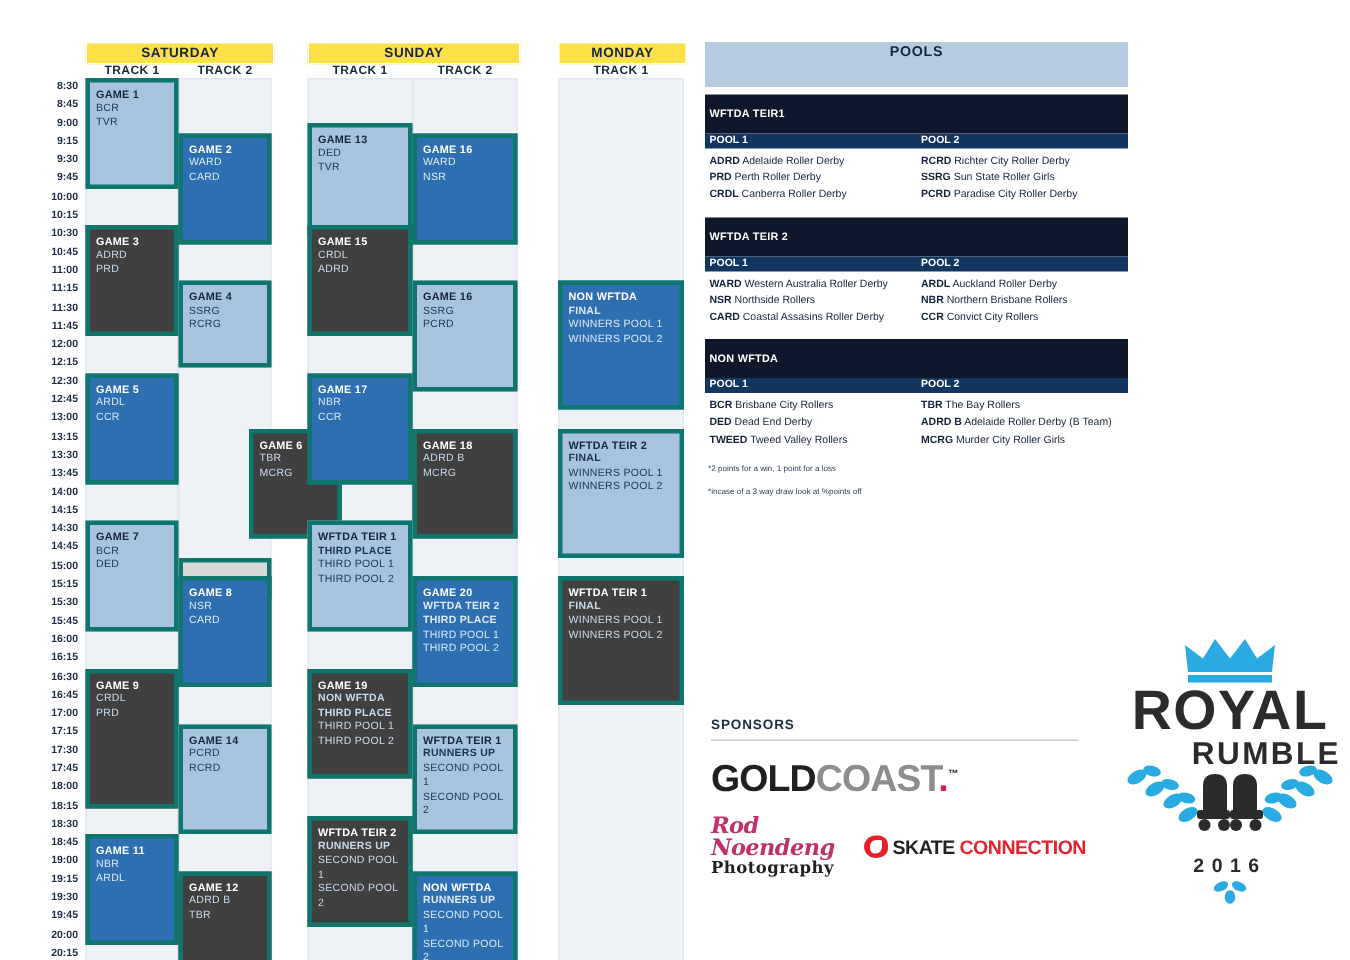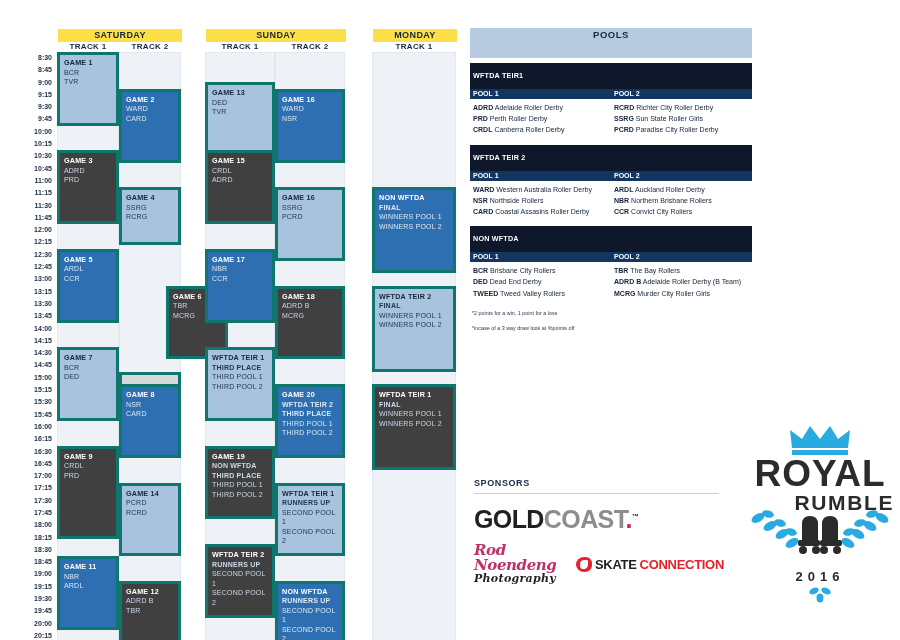--- a/index.html
+++ b/index.html
@@ -67,21 +67,21 @@
   .sponsors-rule{height:1px;background:#c9cfd6;margin:5px 0 9px 0;width:245px;}
   .gc-city{font-size:13px;font-weight:bold;color:#231f20;letter-spacing:1.4px;line-height:14px;}
   .gc-main{font-size:25px;font-weight:bold;letter-spacing:-.6px;line-height:27px;}
   .gc-gold{color:#231f20;}
   .gc-coast{color:#8d8d8d;}
   .gc-dot{color:#d81f4a;}
   .gc-tm{font-size:7px;color:#231f20;vertical-align:super;}
   .sp-row2{display:flex;align-items:center;margin-top:10px;gap:8px;}
   .rod{font-family:"DejaVu Serif", serif;}
   .rod-script{font-size:15px;color:#c0306b;font-style:italic;font-weight:bold;line-height:15px;letter-spacing:-.4px;}
-  .rod-photo{font-size:11px;color:#231f20;font-weight:bold;line-height:12px;letter-spacing:.3px;font-style:italic;}
+  .rod-photo{font-size:11px;color:#231f20;font-weight:bold;line-height:12px;letter-spacing:.3px;}
   .sc-wrap{display:flex;align-items:flex-start;gap:3px;}
   .sc-badge{width:16px;height:15px;background:#e8202a;border-radius:50% 40% 45% 50%;position:relative;}
   .sc-badge:after{content:"";position:absolute;left:4px;top:3px;width:8px;height:9px;background:#ffffff;border-radius:50% 10% 50% 40%;}
   .sc-skate{font-size:13px;font-weight:bold;color:#231f20;letter-spacing:-.3px;}
   .sc-conn{font-size:13px;font-weight:bold;color:#e8202a;letter-spacing:-.3px;}
 
   
   .rr{position:absolute;left:746px;top:424px;width:148px;height:196px;text-align:center;}
   .rr-royal{font-size:37px;font-weight:bold;color:#2b2b2b;letter-spacing:1px;line-height:36px;
     font-family:"Liberation Sans", sans-serif;}

